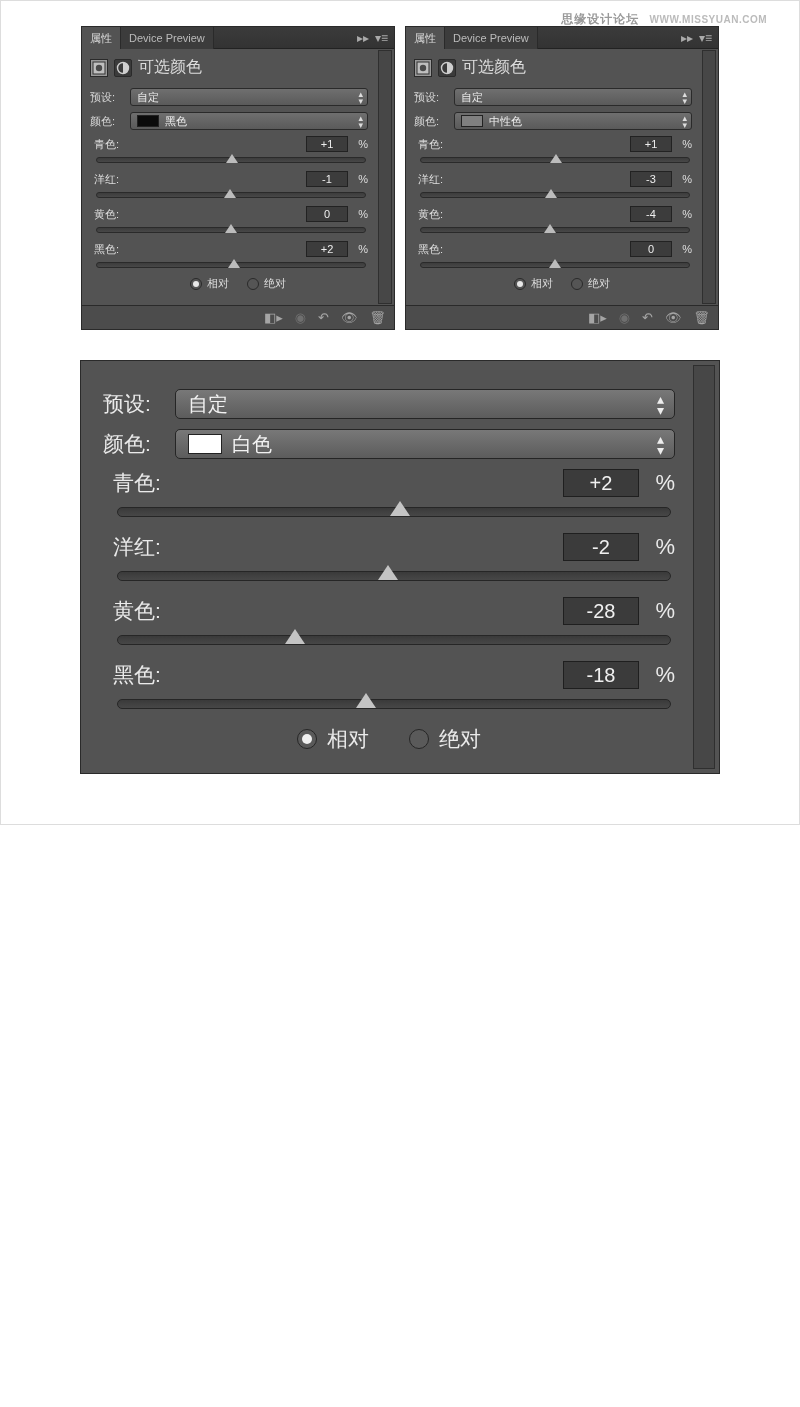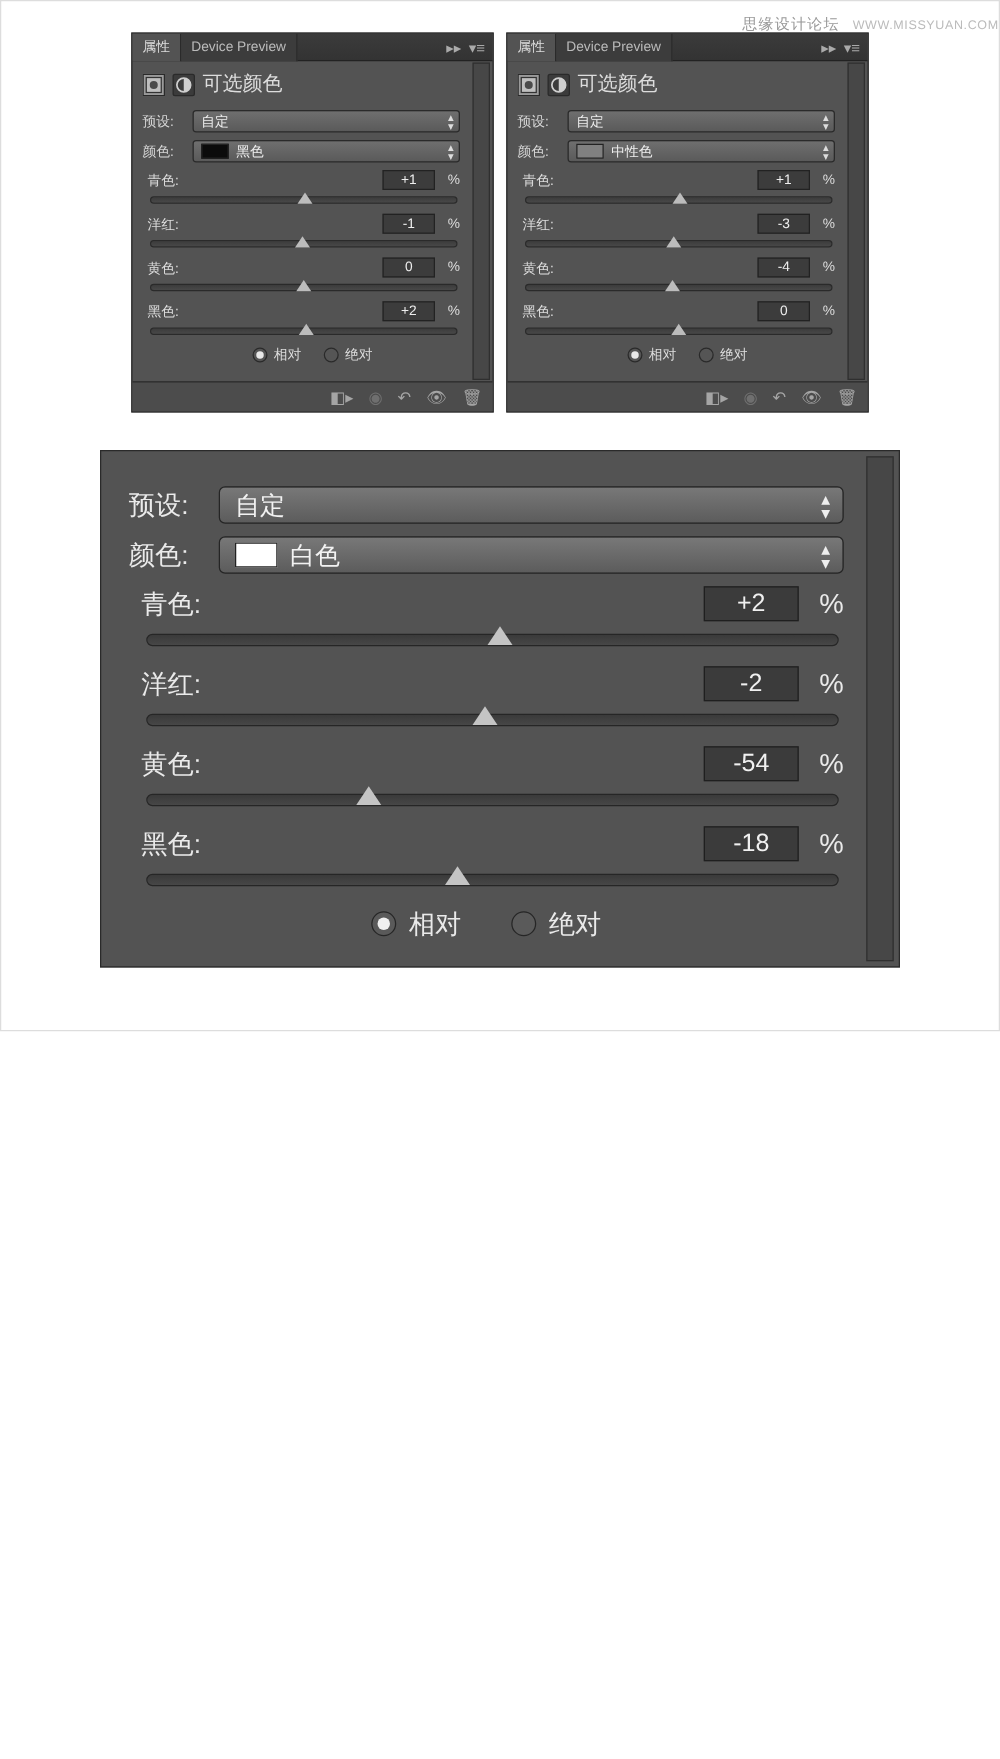--- a/index.html
+++ b/index.html
@@ -1,23 +1,23 @@
 <!DOCTYPE html>
 <html><head>
 <meta charset="utf-8">
 <style>
   * { box-sizing: border-box; margin: 0; padding: 0; }
   body { width: 800px; font-family: "Microsoft YaHei", Arial, sans-serif; background: #fff; color: #333; }
   .frame { border: 1px solid #ddd; width: 800px; position: relative; padding-bottom: 50px; }
-  .watermark { position: absolute; top: 10px; right: 0; font-size: 12px; color: #999; letter-spacing: 1px; }
+  .watermark { position: absolute; top: 10px; right: 32px; font-size: 12px; color: #999; letter-spacing: 1px; font-weight: bold; }
   .watermark .sm { font-size: 10px; color: #bbb; margin-left: 6px; letter-spacing: 0.5px; }
   .page-title { text-align: center; font-size: 24px; color: #7a6a1a; margin: 55px 0 45px; font-weight: normal; letter-spacing: 2px; }
   .section-label { display: inline-block; background: #faf0b8; color: #444; font-size: 26px; padding: 6px 10px; margin: 25px 0 20px 85px; }
 
-  .panels-row { display: flex; gap: 10px; justify-content: center; padding: 0 104px; margin-top: 25px; }
+  .panels-row { display: flex; gap: 10px; justify-content: center; padding: 0 80px; margin-top: 25px; }
 
   .ps-panel-sm {
     width: 318px; background: #535353; color: #ccc; font-size: 12px;
     border: 1px solid #2a2a2a; position: relative;
   }
   .tabbar {
     display: flex; align-items: center; height: 22px;
     background: linear-gradient(#3b3b3b,#333); border-bottom: 1px solid #222;
     position: relative;
   }
@@ -399,21 +399,21 @@
     <span class="valbox">-2</span>
     <span class="pct">%</span>
         </div>
     <div class="track">
           <div class="thumb" style="left:49%"></div>
         </div>
   </div>
   <div class="lg-slider">
         <div class="line1">
     <span class="lab">黄色:</span>
-    <span class="valbox">-54</span>
+    <span class="valbox">-28</span>
     <span class="pct">%</span>
         </div>
     <div class="track">
           <div class="thumb" style="left:32%"></div>
         </div>
   </div>
   <div class="lg-slider">
         <div class="line1">
     <span class="lab">黑色:</span>
     <span class="valbox">-18</span>

